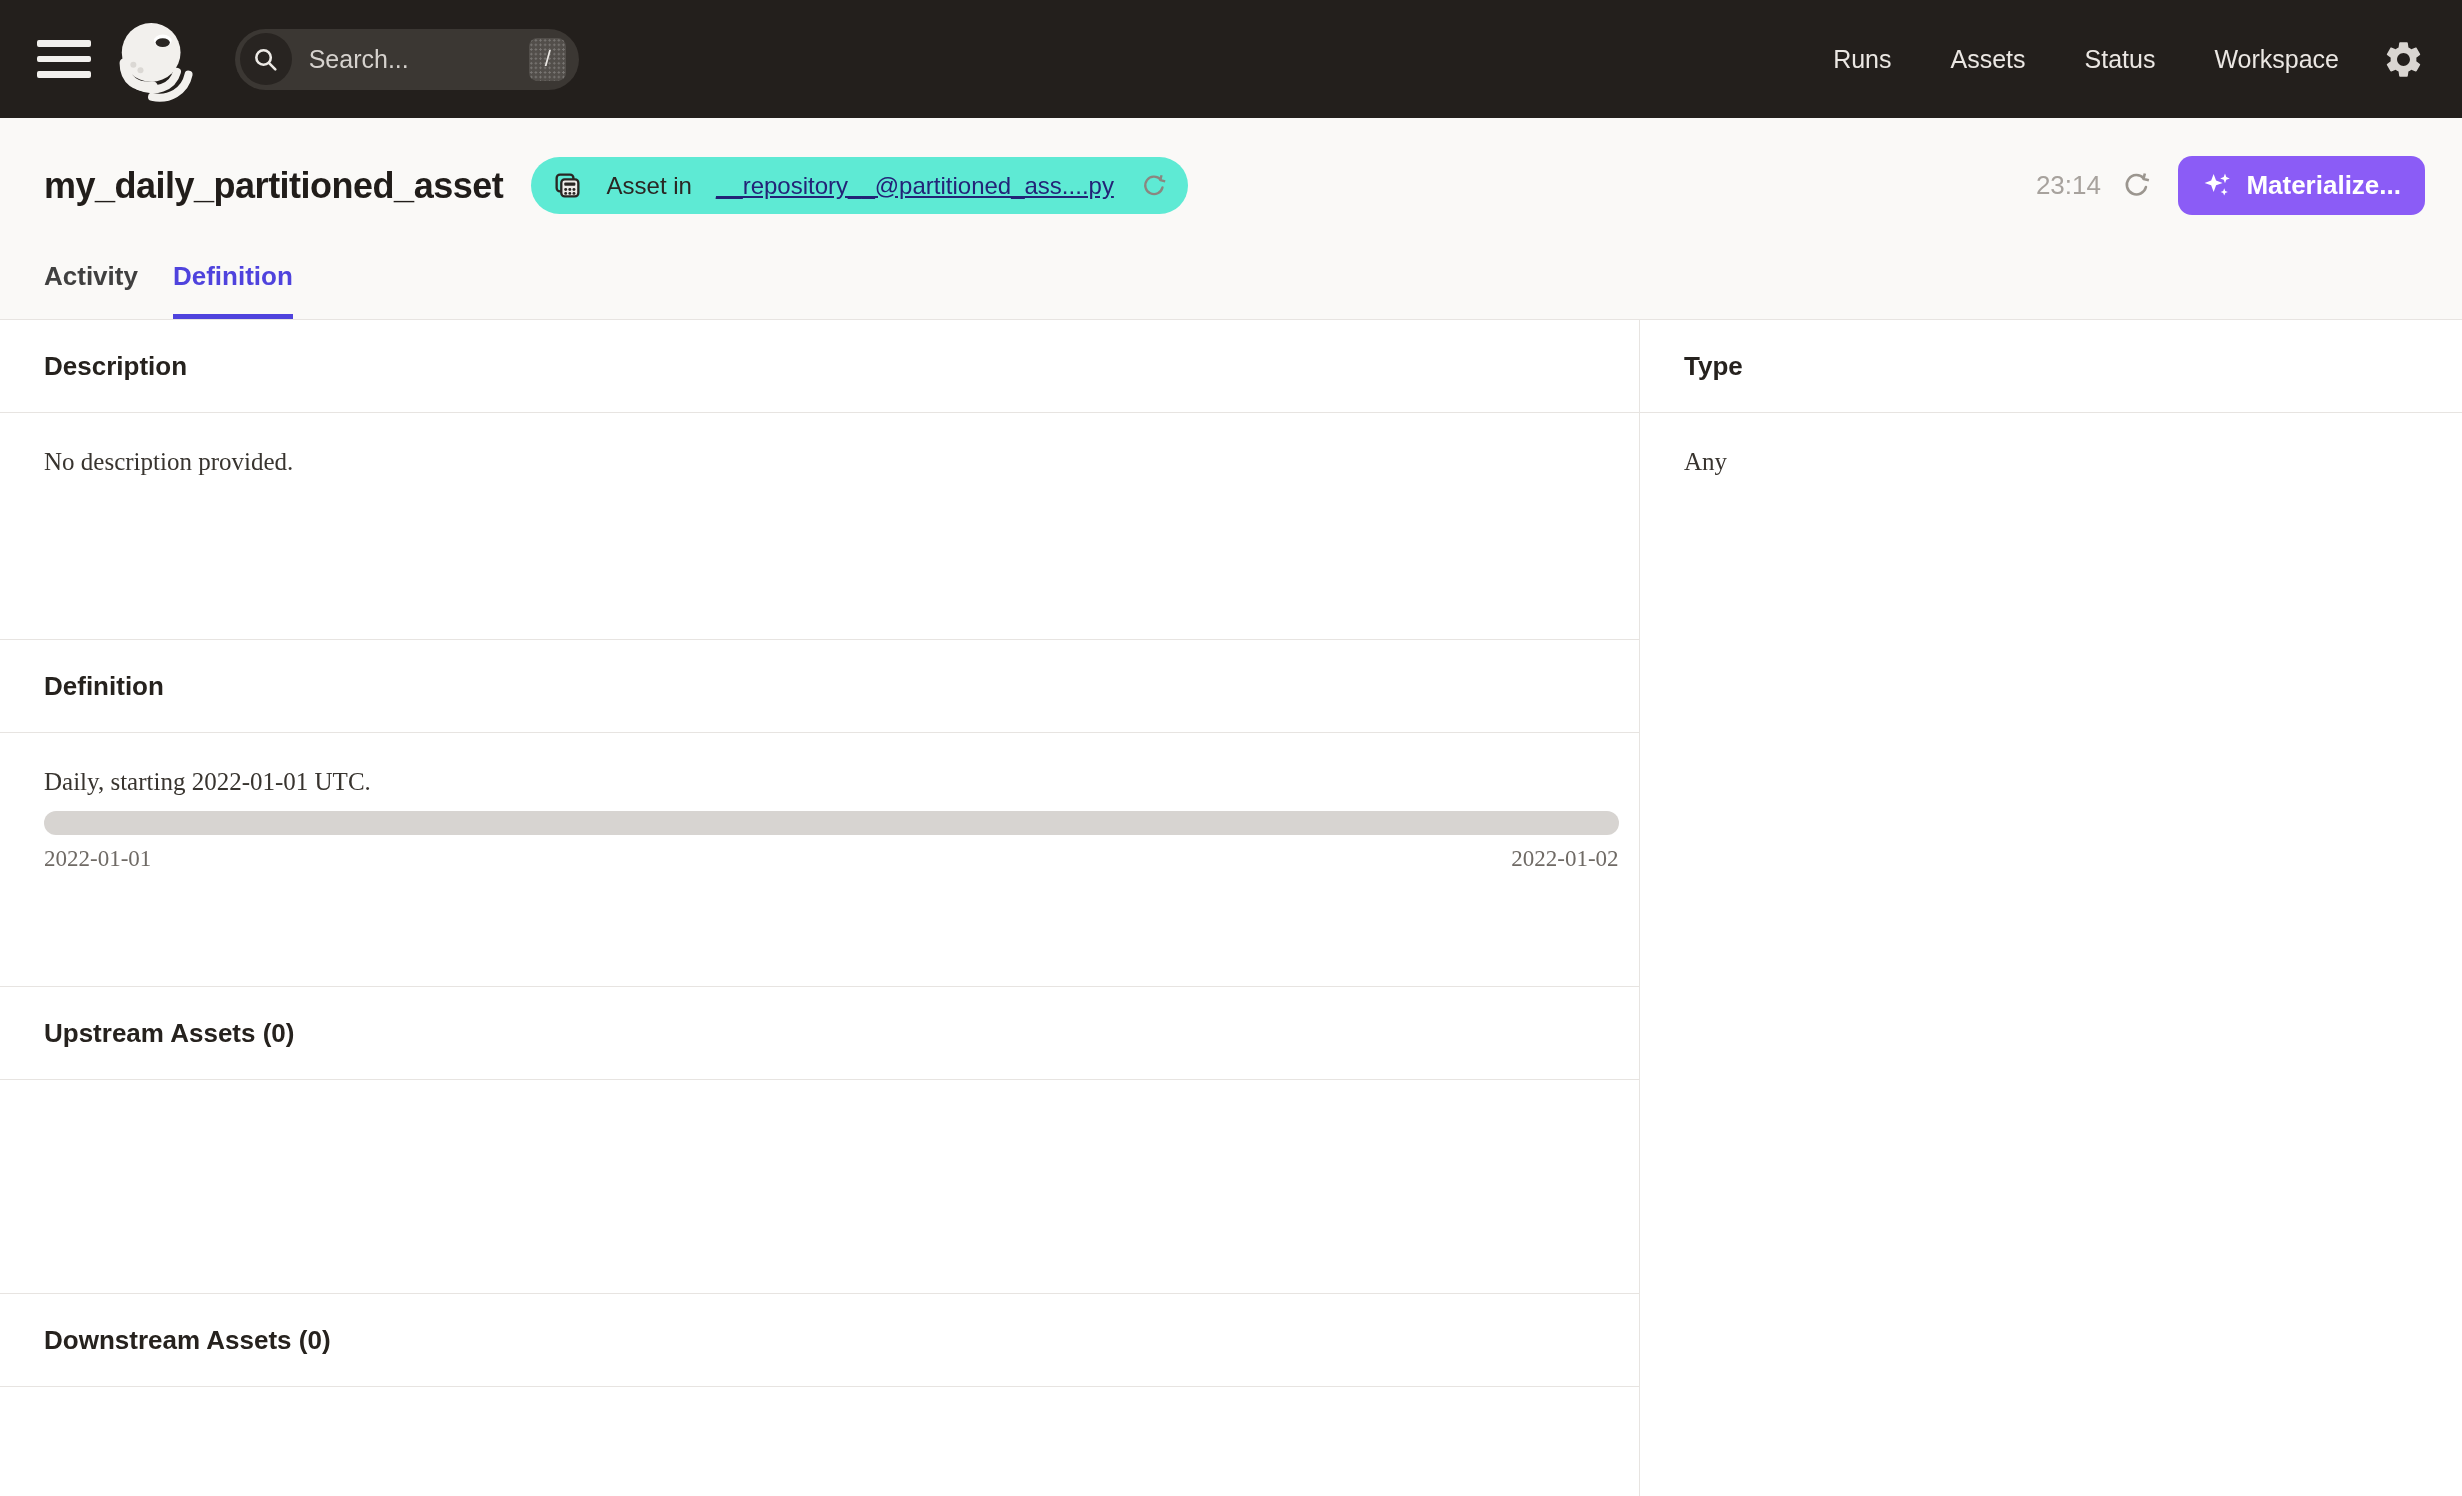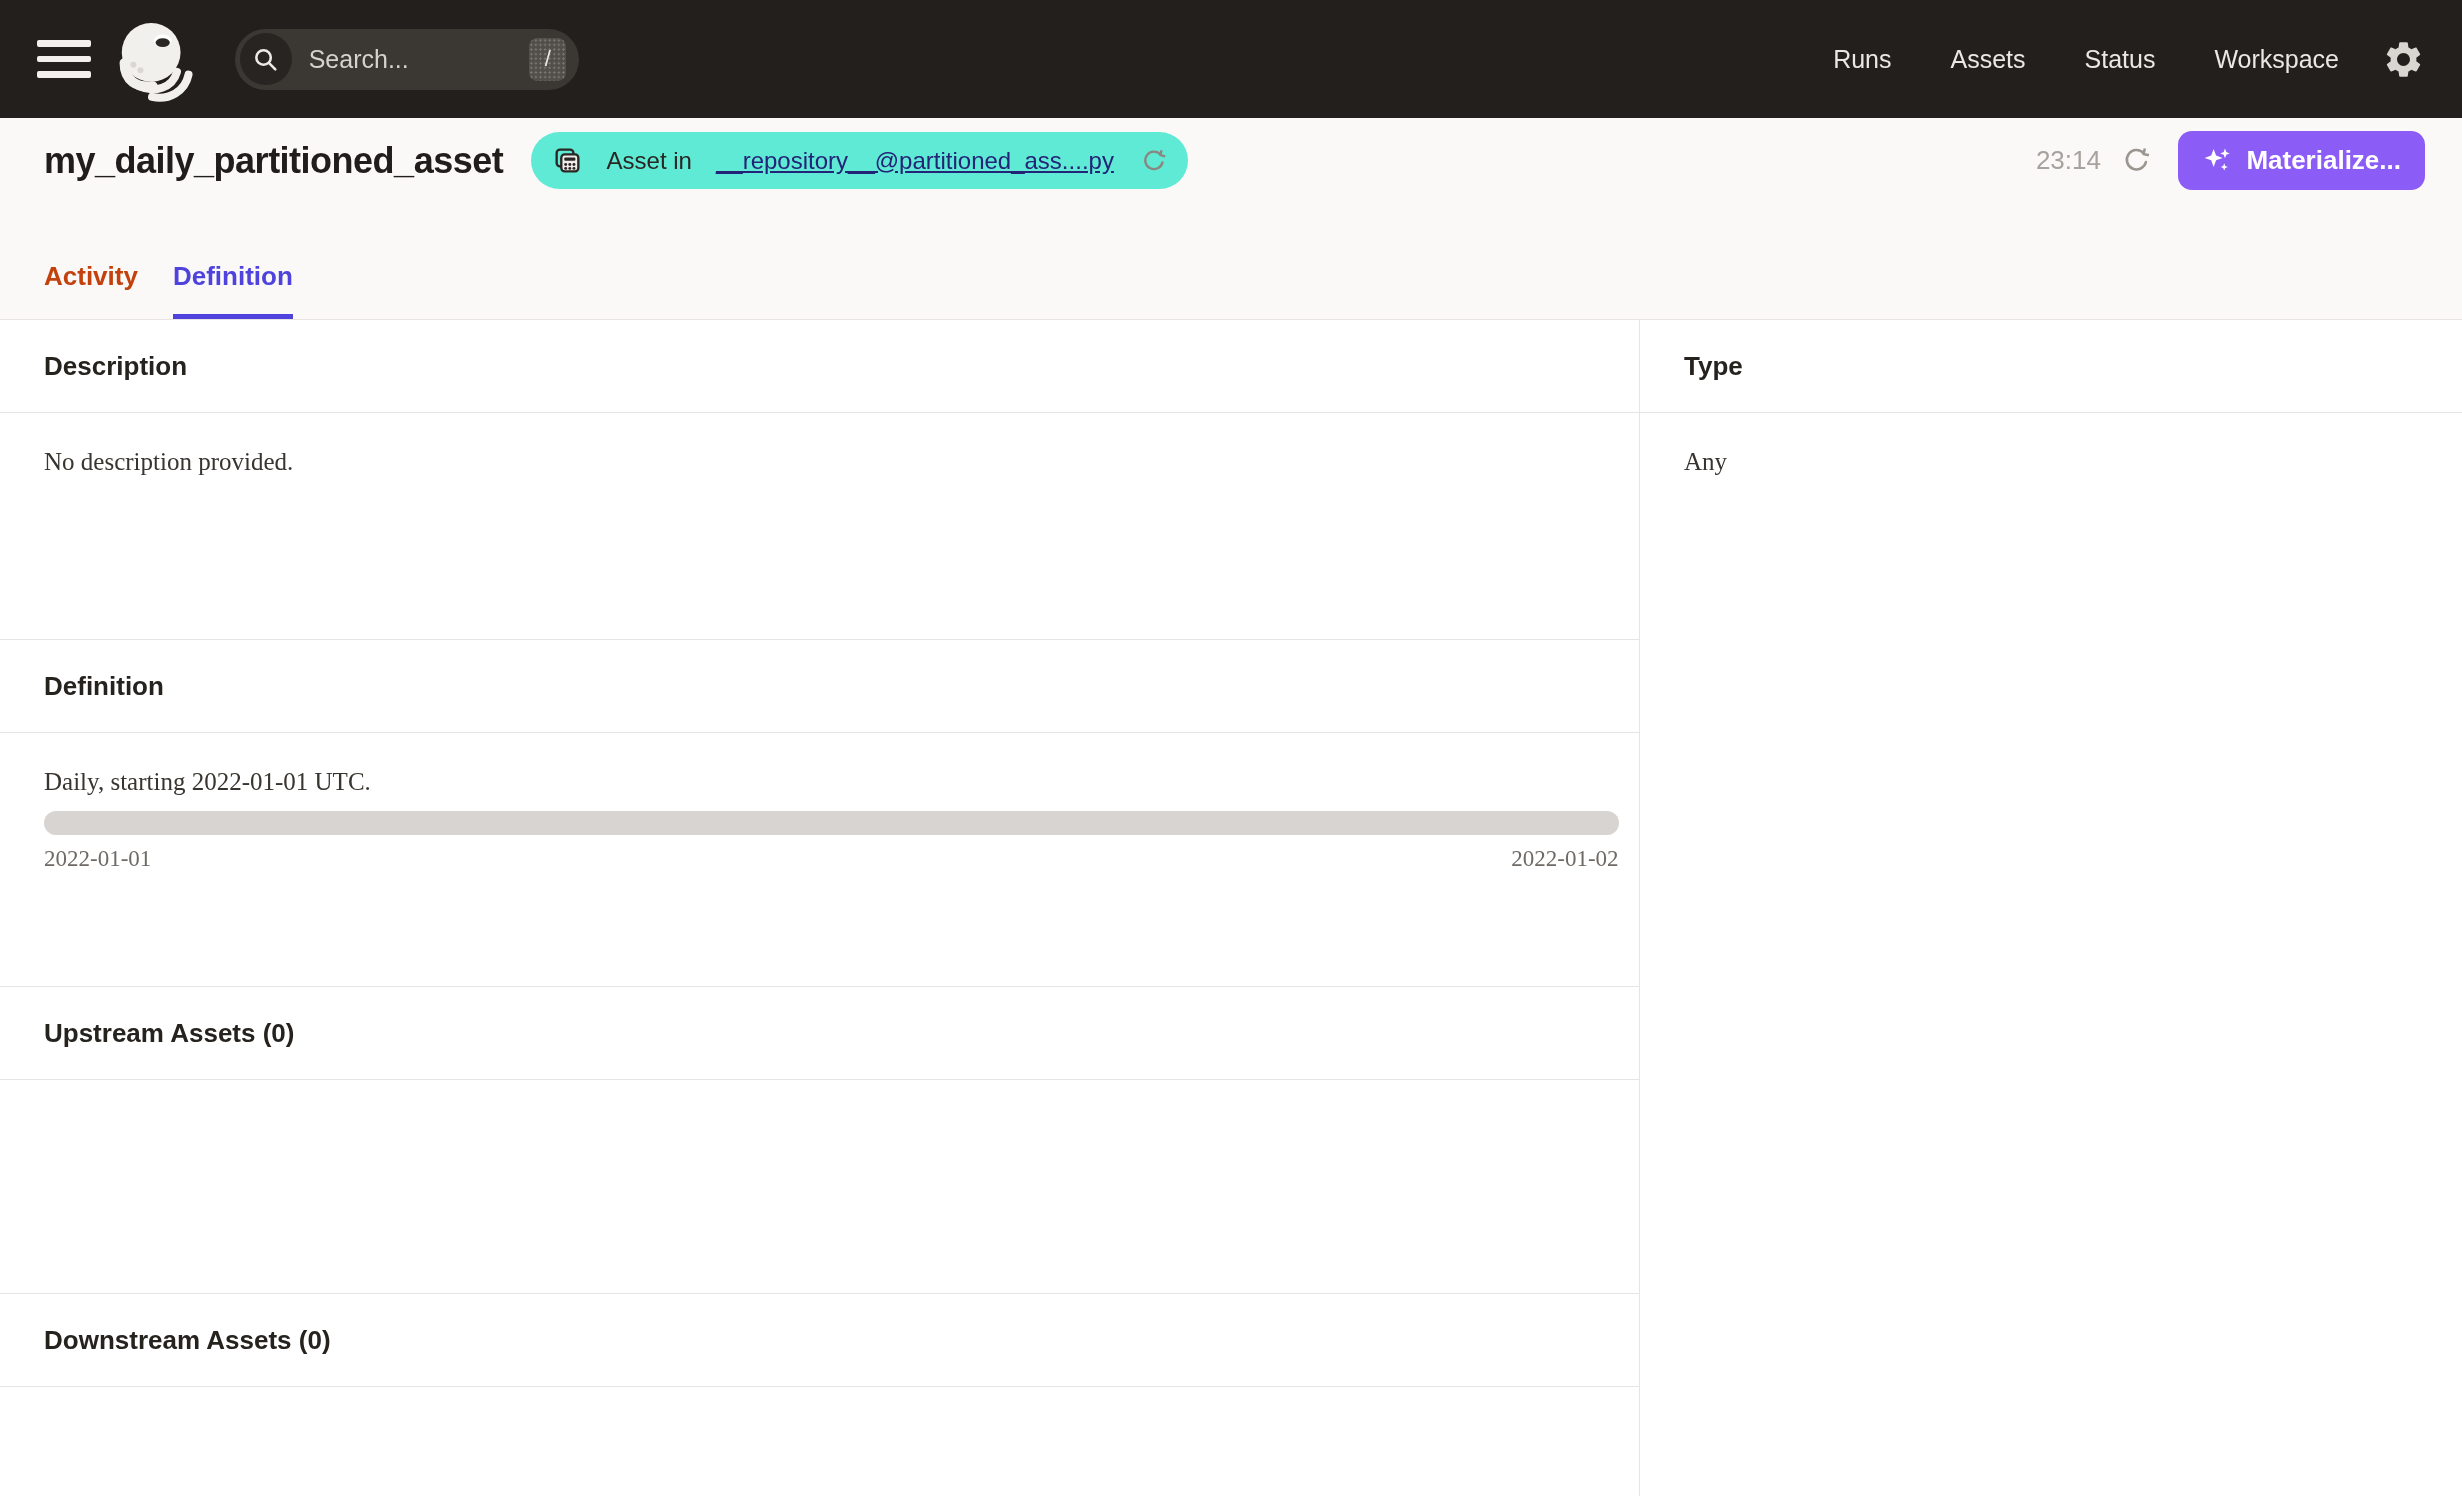--- a/index.html
+++ b/index.html
@@ -24,37 +24,37 @@
                 background-image:radial-gradient(rgba(255,255,255,.22) 1.2px, transparent 1.3px);
                 background-size:4.6px 4.6px;
                 color:#ECE9E5; font-size:22px; display:flex; align-items:center; justify-content:center; }
   .nav-links { margin-left:auto; display:flex; align-items:center; gap:59px; }
   .nav-link { color:#EBE7E3; font-size:25px; font-weight:500; text-decoration:none; cursor:pointer; }
   .gear-btn { margin-left:43px; background:none; border:none; cursor:pointer; display:flex; align-items:center; }
 
   
   .page-header { height:202px; background:#FAF9F7; border-bottom:0.9px solid #E7E4E1;
                  position:relative; padding:0 44px; flex:0 0 auto; }
-  .header-row { position:absolute; left:44px; right:37px; top:12px; height:61px;
+  .header-row { position:absolute; left:44px; right:37px; top:37px; height:61px;
                 display:flex; align-items:center; }
   .page-title { font-size:36px; font-weight:700; color:#211D1A; letter-spacing:-0.5px; }
   .asset-badge { margin-left:28px; height:57px; border-radius:29px; background:#5eead4;
                  display:flex; align-items:center; padding:0 20.4px; gap:24px; }
   .asset-badge .prefix { font-size:24px; color:#2A2623; }
   .asset-link { font-size:24px; color:#232377; text-decoration:underline; cursor:pointer; }
   .badge-reload { background:none; border:none; cursor:pointer; display:flex; align-items:center; margin-left:1.9px; }
   .header-right { margin-left:auto; display:flex; align-items:center; }
   .countdown { font-size:26px; color:#A7A29D; }
   .reload-btn { background:none; border:none; cursor:pointer; display:flex; align-items:center; margin-left:20.4px; }
   .materialize-btn { margin-left:26px; height:59px; border-radius:14px; background:#8b5cf6; border:none;
                      color:#FFFFFF; font-size:26px; font-weight:700; font-family:inherit;
                      display:flex; align-items:center; gap:13px; padding:0 24px; cursor:pointer; }
 
   .tabs { position:absolute; left:44px; bottom:0; display:flex; gap:35px; }
-  .tab { font-size:26px; font-weight:600; color:#c2410c; padding-bottom:22px;
+  .tab { font-size:26px; font-weight:600; color:#404040; padding-bottom:22px;
          border-bottom:5.6px solid transparent; cursor:pointer; }
   .tab.active { color:#4F43DD; border-bottom-color:#4F43DD; }
 
   
   .content { flex:1 1 auto; display:flex; min-height:0; background:#fff; }
   .left-col { width:1640px; flex:0 0 auto; border-right:0.9px solid #E7E4E1; display:flex; flex-direction:column; }
   .right-col { flex:1 1 auto; display:flex; flex-direction:column; }
   .section-head { height:93px; flex:0 0 auto; display:flex; align-items:center; padding:0 44px;
                   font-size:26px; font-weight:700; color:#26221E; border-bottom:0.9px solid #E7E4E1; }
   .section-body { flex:0 0 auto; border-bottom:0.9px solid #E7E4E1; padding:35px 20.4px 0 44px;font-family:Liberation Serif, serif; }

